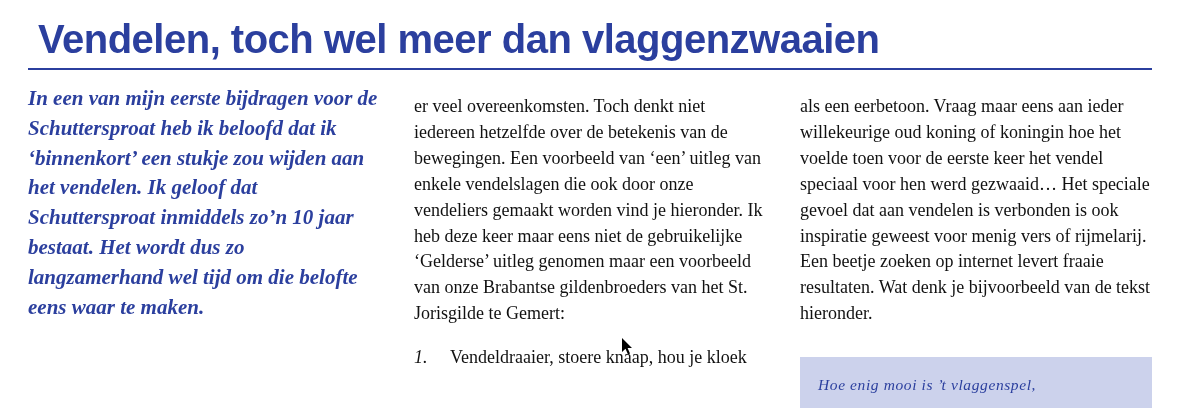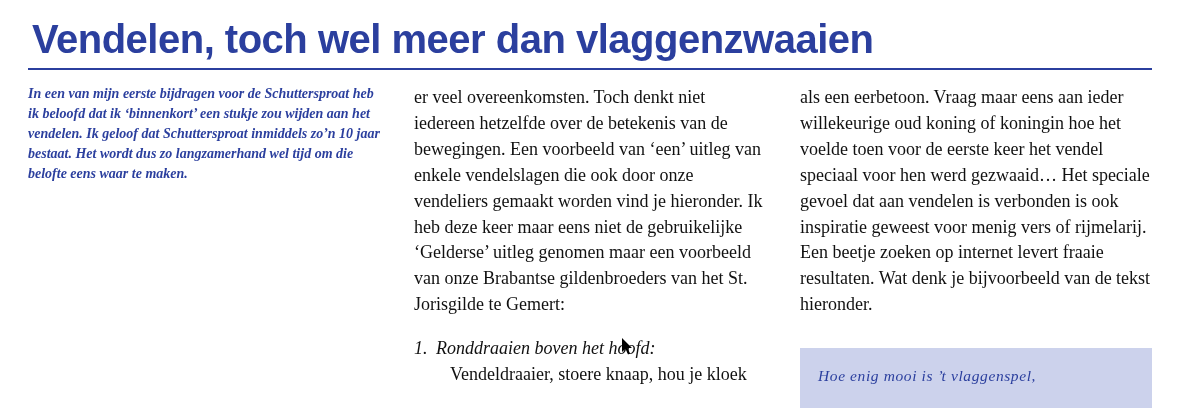--- a/index.html
+++ b/index.html
@@ -22,56 +22,56 @@
     padding: 18px 28px 0 28px;
   }
   .headline {
     font-family: "Liberation Sans", sans-serif;
     font-weight: bold;
     font-size: 40px;
     line-height: 1.05;
     color: #2b3f9e;
     letter-spacing: -0.5px;
     white-space: nowrap;
-    margin: 0 0 8px 4px;
+    margin: 0 0 8px 10px;
   }
   .rule {
     height: 2px;
     background: #2b3f9e;
     width: 1124px;
     margin: 4px 0 14px 0;
   }
   .columns {
     display: flex;
     gap: 34px;
     align-items: flex-start;
   }
   .col {
     width: 352px;
     position: relative;
   }
   .intro {
     font-family: "Liberation Serif", serif;
     font-style: italic;
     font-weight: bold;
-    font-size: 14px;
+    font-size: 21px;
     line-height: 1.42;
     color: #2b3f9e;
     margin: 0 0 22px 0;
   }
   .body-text {
     font-size: 18px;
     line-height: 1.44;
     color: #111111;
     margin: 0;
     text-align: left;
   }
   .col-2 .body-text,
   .col-3 .body-text {
-    margin-top: 1px;
+    margin-top: 10px;
   }
   .list {
     margin: 18px 0 0 0;
     padding: 0;
     list-style: none;
   }
   .list-item {
     display: flex;
     font-size: 18px;
     line-height: 1.44;
@@ -133,21 +133,20 @@
       <p class="intro">In een van mijn eerste bijdragen voor de Schuttersproat heb ik beloofd dat ik ‘binnenkort’ een stukje zou wijden aan het vendelen. Ik geloof dat Schuttersproat inmiddels zo’n 10 jaar bestaat. Het wordt dus zo langzamerhand wel tijd om die belofte eens waar te maken.</p>
     </div>
 
     <div class="col col-2">
       <p class="body-text">er veel overeenkomsten. Toch denkt niet iedereen hetzelfde over de betekenis van de bewegingen. Een voorbeeld van ‘een’ uitleg van enkele vendelslagen die ook door onze vendeliers gemaakt worden vind je hieronder. Ik heb deze keer maar eens niet de gebruikelijke ‘Gelderse’ uitleg genomen maar een voorbeeld van onze Brabantse gildenbroeders van het St. Jorisgilde te Gemert:</p>
 
       <ul class="list">
         <li class="list-item">
           <span class="list-num">1.</span>
           <span class="list-body">
-            <span class="list-title">Ronddraaien boven het hoofd:</span>
             <span class="list-line">Vendeldraaier, stoere knaap, hou je kloek</span>
           </span>
         </li>
       </ul>
     </div>
 
     <div class="col col-3">
       <p class="body-text">als een eerbetoon. Vraag maar eens aan ieder willekeurige oud koning of koningin hoe het voelde toen voor de eerste keer het vendel speciaal voor hen werd gezwaaid…
 Het speciale gevoel dat aan vendelen is verbonden is ook inspiratie geweest voor menig vers of rijmelarij. Een beetje zoeken op internet levert fraaie resultaten. Wat denk je bijvoorbeeld van de tekst hieronder.</p>
 

